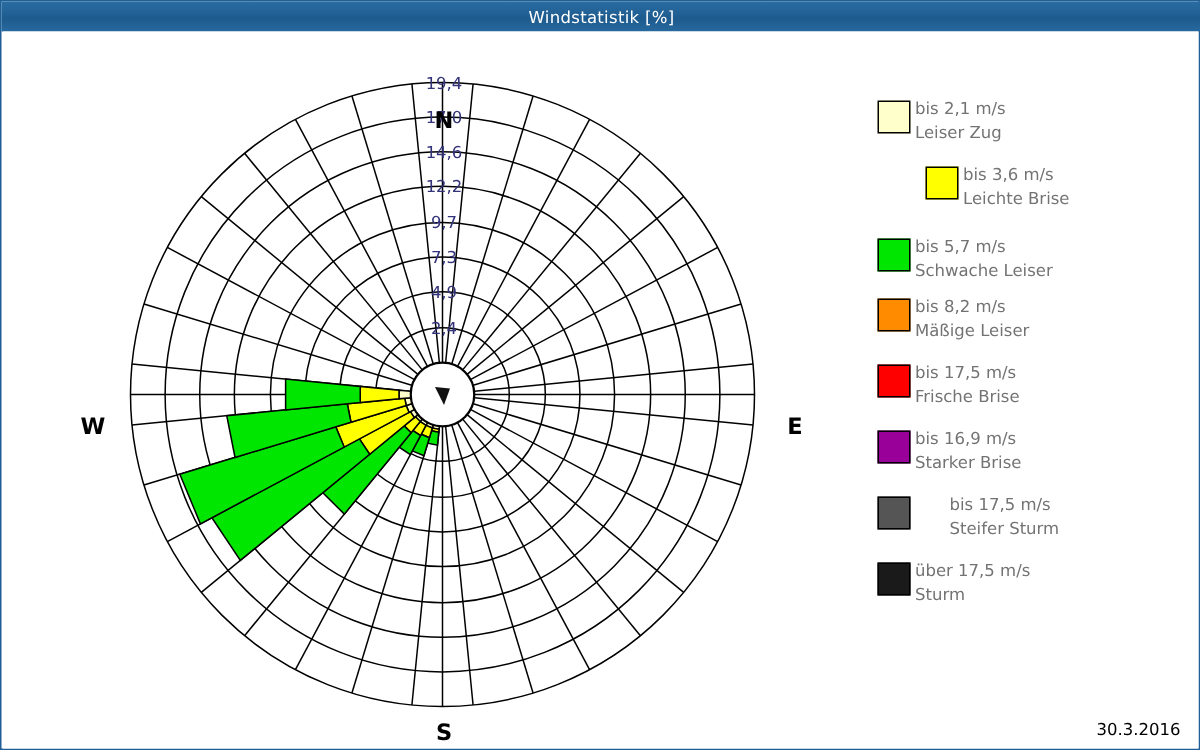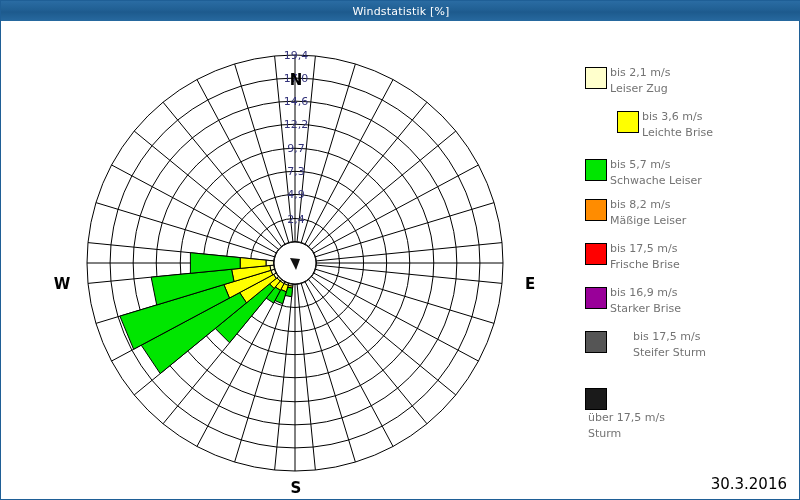--- a/index.html
+++ b/index.html
@@ -34,21 +34,21 @@
   .swatch{
     width:22px;height:22px;border:1px solid #000000;box-sizing:border-box;
     flex:0 0 auto;margin-top:2px;
   }
   .leg-text{
     margin-left:3px;font-size:11px;color:#737373;line-height:16px;
     white-space:nowrap;
   }
   .leg-text div{display:block;}
   #datestamp{
-    position:absolute;right:12px;bottom:6px;font-size:15px;color:#000000;
+    position:absolute;right:12px;bottom:6px;font-size:11px;color:#000000;
   }
   .compass{
     position:absolute;font-size:15px;font-weight:bold;color:#000000;
     text-align:center;
   }
 </style>
 </head>
 <body>
 
 <div id="app">
@@ -197,21 +197,21 @@
             <div>Starker Brise</div>
           </div>
         </div>
         <div class="leg-row" style="left: 0px; top: 288px; gap: 23px;">
           <div class="swatch" style="background: rgb(85, 85, 85);"></div>
           <div class="leg-text">
             <div>bis 17,5 m/s</div>
             <div>Steifer Sturm</div>
           </div>
         </div>
-        <div class="leg-row" style="left: 0px; top: 345px; flex-direction: column;">
+        <div class="leg-row" style="left: 0px; top: 332px;">
           <div class="swatch" style="background: rgb(26, 26, 26);"></div>
           <div class="leg-text">
             <div>über 17,5 m/s</div>
             <div>Sturm</div>
           </div>
         </div>
       </div>
 
     <div id="datestamp">30.3.2016</div>
   </div>

